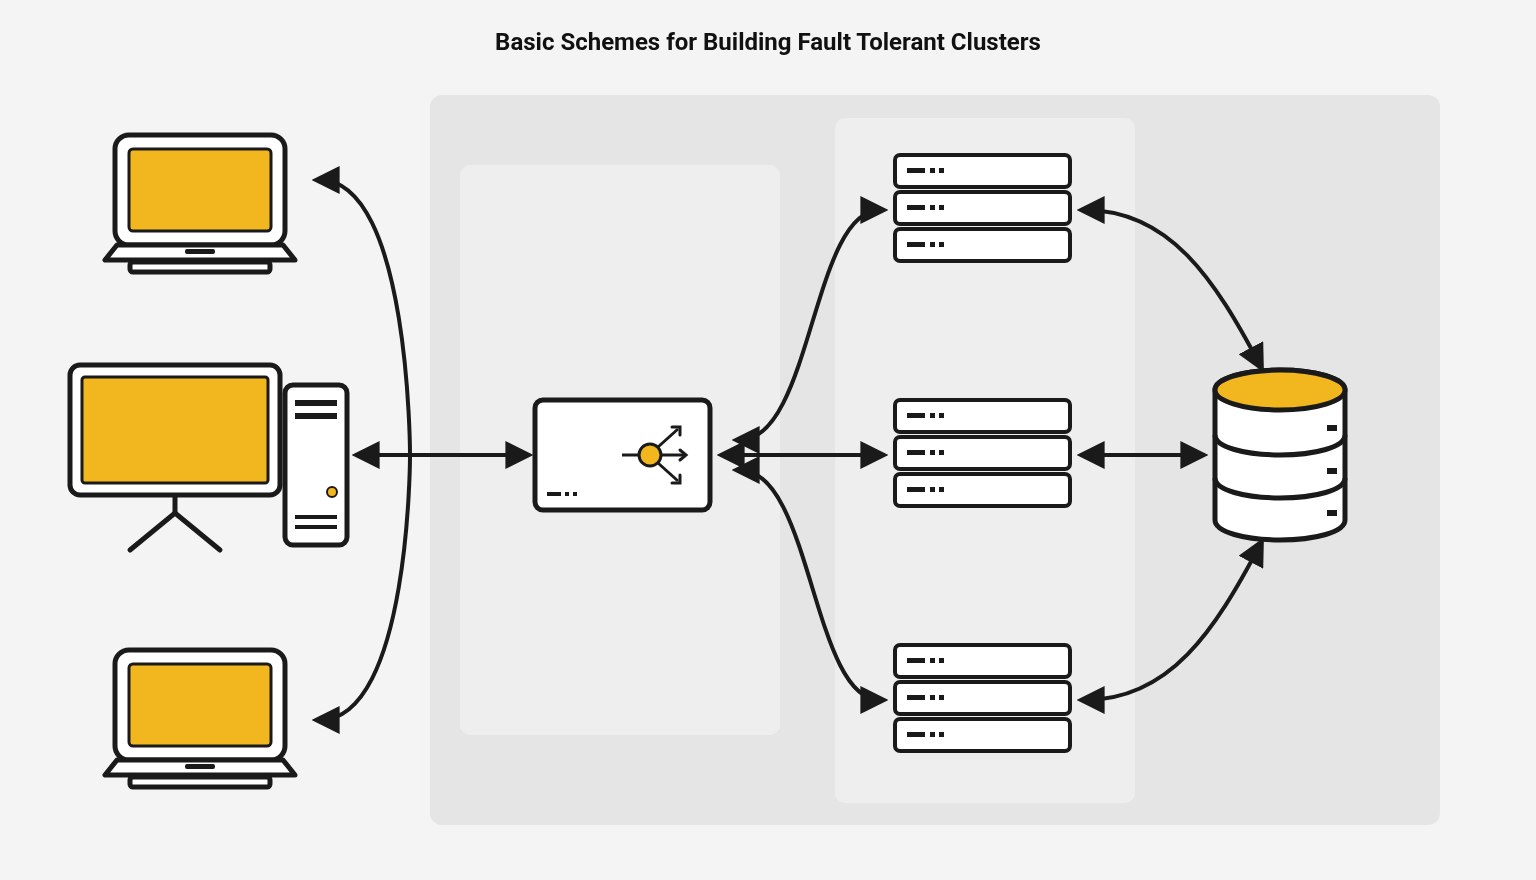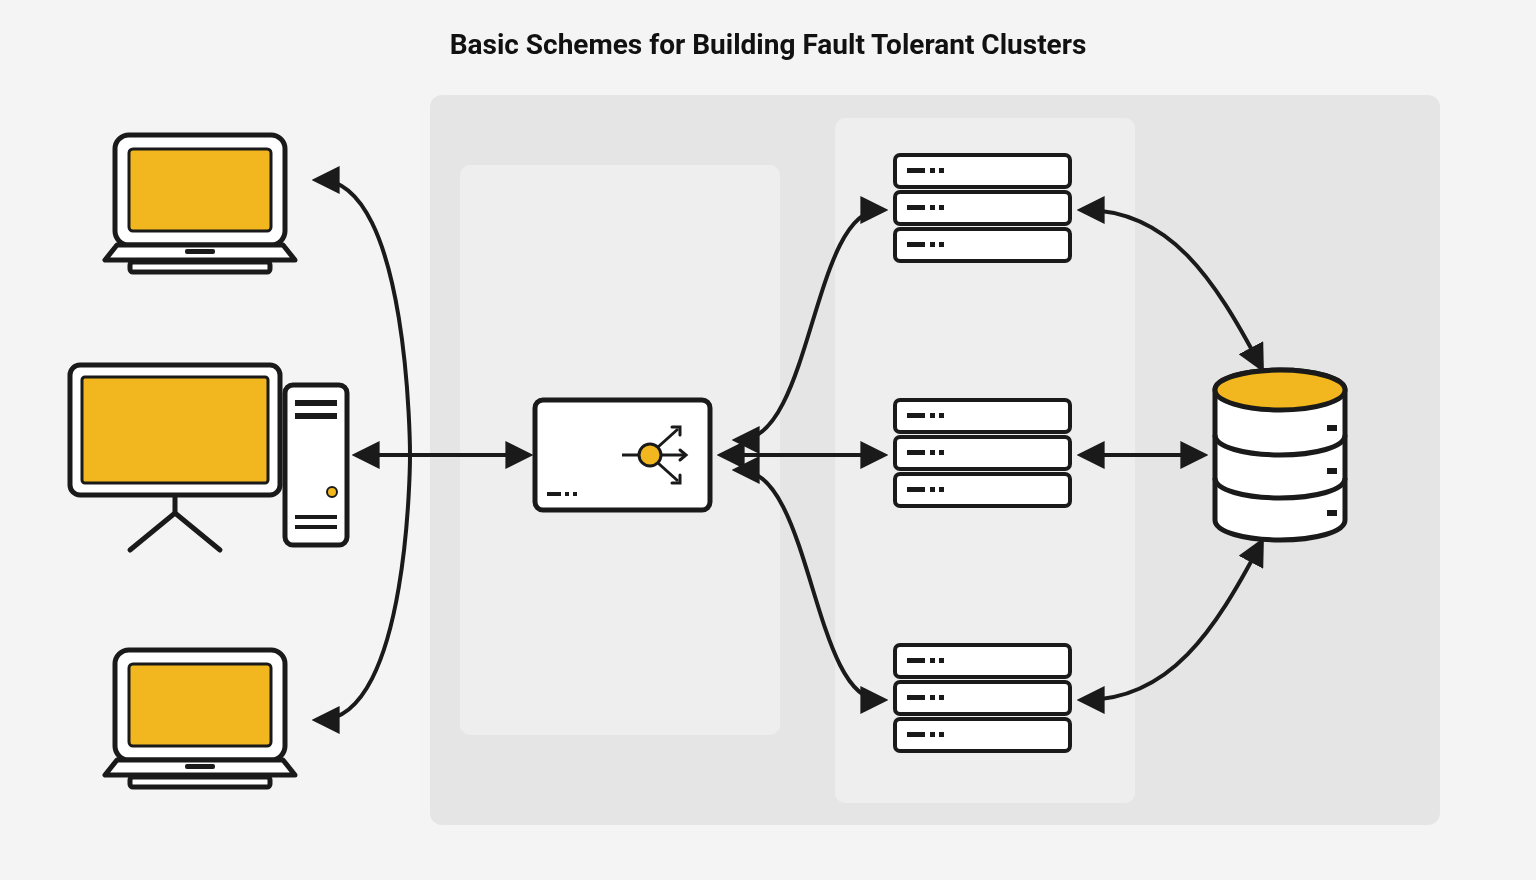--- a/index.html
+++ b/index.html
@@ -10,21 +10,21 @@
     height:880px;
     overflow:hidden;
     position:relative;
   }
   .title{
     position:absolute;
     top:28px;
     left:0;
     width:100%;
     text-align:center;
-    font-size:28px;
+    font-size:24px;
     font-weight:700;
     color:#111;
   }
   svg.stage{
     position:absolute;
     left:0;top:0;
     width:1536px;height:880px;
   }
 </style>
 </head>

